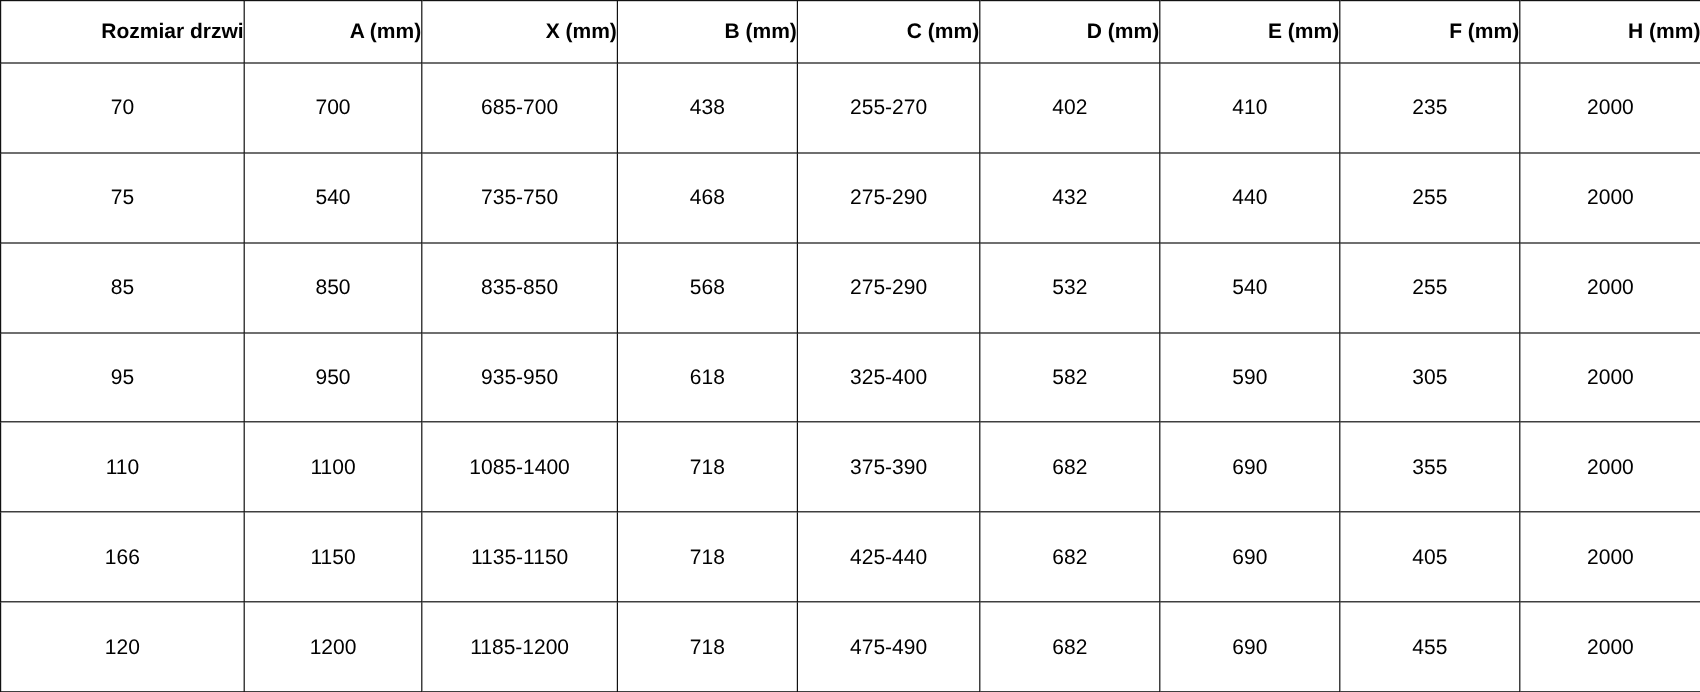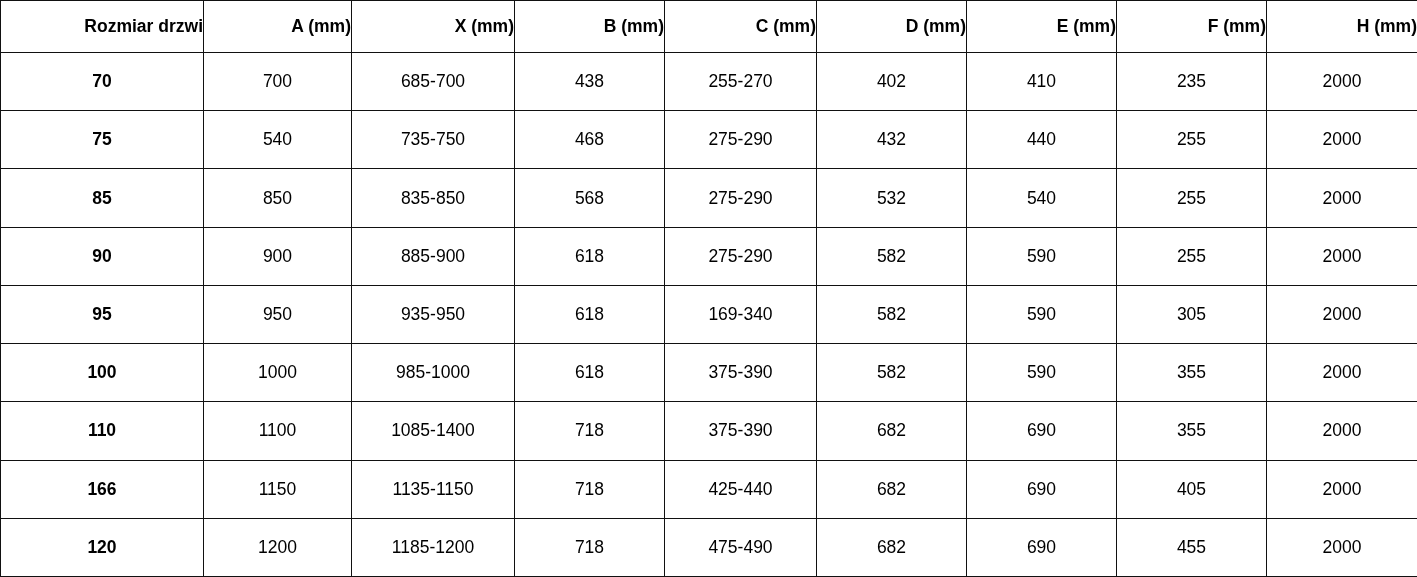--- a/index.html
+++ b/index.html
@@ -36,21 +36,21 @@
   }
   table.spec-table th {
     font-weight: bold;
     height: 51px;
     text-align: right;
   }
   table.spec-table td {
     height: 48px;
   }
   table.spec-table tbody tr td:first-child {
-    font-weight: bold;
+    font-weight: normal;
   }
   
   col.c0 { width: 203px; }
   col.c1 { width: 148px; }
   col.c2 { width: 163px; }
   col.c3 { width: 150px; }
   col.c4 { width: 152px; }
   col.c5 { width: 150px; }
   col.c6 { width: 150px; }
   col.c7 { width: 150px; }
@@ -113,50 +113,28 @@
           <td>850</td>
           <td>835-850</td>
           <td>568</td>
           <td>275-290</td>
           <td>532</td>
           <td>540</td>
           <td>255</td>
           <td>2000</td>
         </tr>
         <tr>
-          <td>90</td>
-          <td>900</td>
-          <td>885-900</td>
-          <td>618</td>
-          <td>275-290</td>
-          <td>582</td>
-          <td>590</td>
-          <td>255</td>
-          <td>2000</td>
-        </tr>
-        <tr>
           <td>95</td>
           <td>950</td>
           <td>935-950</td>
           <td>618</td>
-          <td>169-340</td>
+          <td>325-400</td>
           <td>582</td>
           <td>590</td>
           <td>305</td>
-          <td>2000</td>
-        </tr>
-        <tr>
-          <td>100</td>
-          <td>1000</td>
-          <td>985-1000</td>
-          <td>618</td>
-          <td>375-390</td>
-          <td>582</td>
-          <td>590</td>
-          <td>355</td>
           <td>2000</td>
         </tr>
         <tr>
           <td>110</td>
           <td>1100</td>
           <td>1085-1400</td>
           <td>718</td>
           <td>375-390</td>
           <td>682</td>
           <td>690</td>

